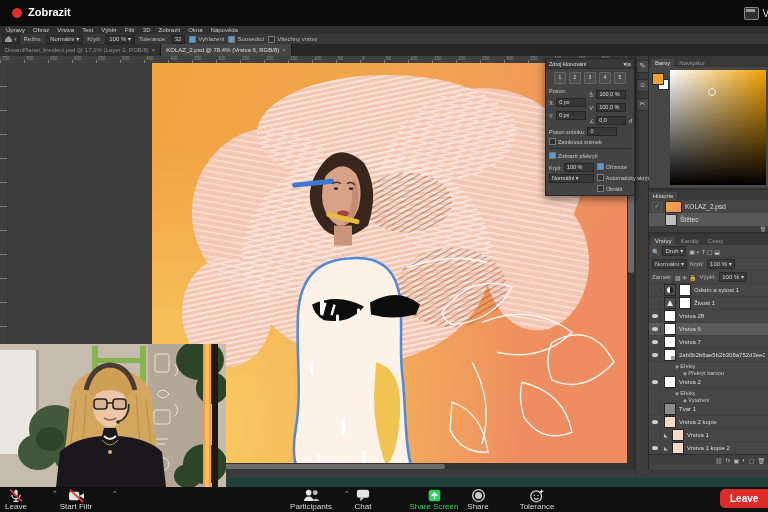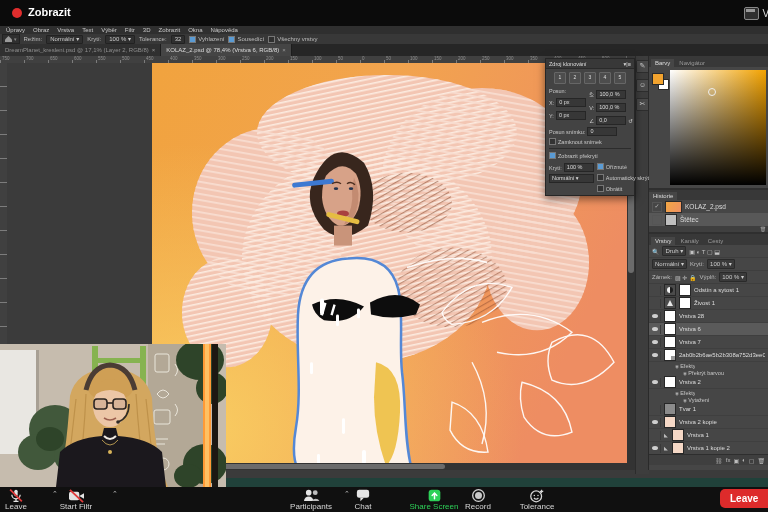--- a/index.html
+++ b/index.html
@@ -814,21 +814,21 @@
       <span class="lbl">Share Screen</span>
     </div>
 
     <div class="zbtn" style="left:452px;width:52px;">
       <span class="ic">
         <svg width="15" height="15" viewBox="0 0 18 18">
           <circle cx="9" cy="9" r="7" stroke="#d0d0d0" stroke-width="1.6" fill="none"></circle>
           <circle cx="9" cy="9" r="4.2" fill="#c9c9c9"></circle>
         </svg>
       </span>
-      <span class="lbl">Record</span>
+      <span class="lbl">Share</span>
     </div>
 
     <div class="zbtn" style="left:508px;width:58px;">
       <span class="ic">
         <svg width="16" height="15" viewBox="0 0 19 18">
           <circle cx="8.5" cy="10" r="6.5" stroke="#d8d8d8" stroke-width="1.5" fill="none"></circle>
           <circle cx="6.3" cy="9" r="0.9" fill="#d8d8d8"></circle>
           <circle cx="10.7" cy="9" r="0.9" fill="#d8d8d8"></circle>
           <path d="M5.8,12 q2.7,2.6 5.4,0" stroke="#d8d8d8" stroke-width="1.3" fill="none"></path>
           <path d="M15,2 v4 M13,4 h4" stroke="#d8d8d8" stroke-width="1.3"></path>

